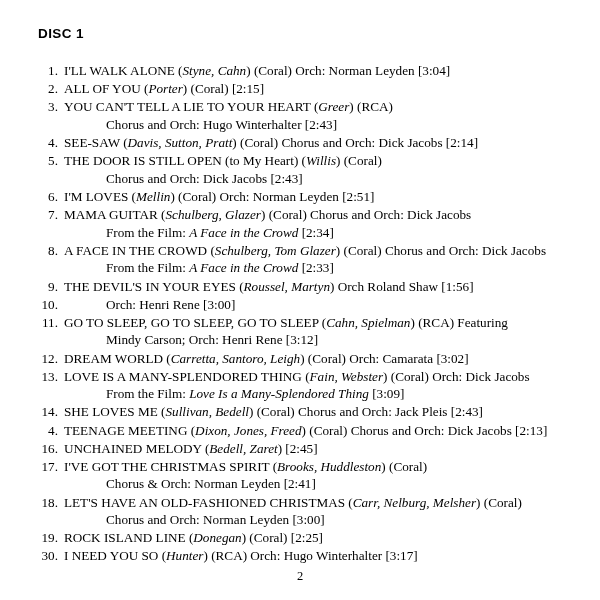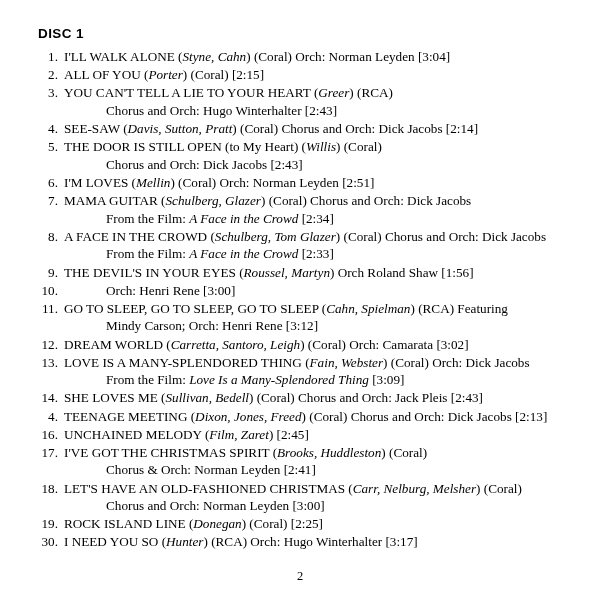--- a/index.html
+++ b/index.html
@@ -19,21 +19,21 @@
     width: 600px;
     height: 600px;
     box-sizing: border-box;
     padding: 26px 22px 0 34px;
   }
   .disc-title {
     font-family: "Liberation Sans", sans-serif;
     font-weight: bold;
     font-size: 13.5px;
     letter-spacing: 0.4px;
-    margin: 0 0 7px 4px;
+    margin: 0 0 21px 4px;
   }
   ol.tracks {
     list-style: none;
     margin: 0;
     padding: 0;
   }
   li.track {
     position: relative;
     padding-left: 30px;
     font-size: 13.2px;
@@ -133,21 +133,21 @@
       <li class="track">
         <span class="num">14.</span>
         <div class="line"><span>SHE LOVES ME (</span><i>Sullivan, Bedell</i><span>) (Coral) Chorus and Orch: Jack Pleis [2:43]</span></div>
       </li>
       <li class="track">
         <span class="num">4.</span>
         <div class="line"><span>TEENAGE MEETING (</span><i>Dixon, Jones, Freed</i><span>) (Coral) Chorus and Orch: Dick Jacobs [2:13]</span></div>
       </li>
       <li class="track">
         <span class="num">16.</span>
-        <div class="line"><span>UNCHAINED MELODY (</span><i>Film, Zaret</i><span>) [2:45]</span></div>
+        <div class="line"><span>UNCHAINED MELODY (</span><i>Bedell, Zaret</i><span>) [2:45]</span></div>
       </li>
       <li class="track">
         <span class="num">17.</span>
         <div class="line"><span>I'VE GOT THE CHRISTMAS SPIRIT (</span><i>Brooks, Huddleston</i><span>) (Coral)</span></div>
         <div class="line indent"><span>Chorus &amp; Orch: Norman Leyden [2:41]</span></div>
       </li>
       <li class="track">
         <span class="num">18.</span>
         <div class="line"><span>LET'S HAVE AN OLD-FASHIONED CHRISTMAS (</span><i>Carr, Nelburg, Melsher</i><span>) (Coral)</span></div>
         <div class="line indent"><span>Chorus and Orch: Norman Leyden [3:00]</span></div>

